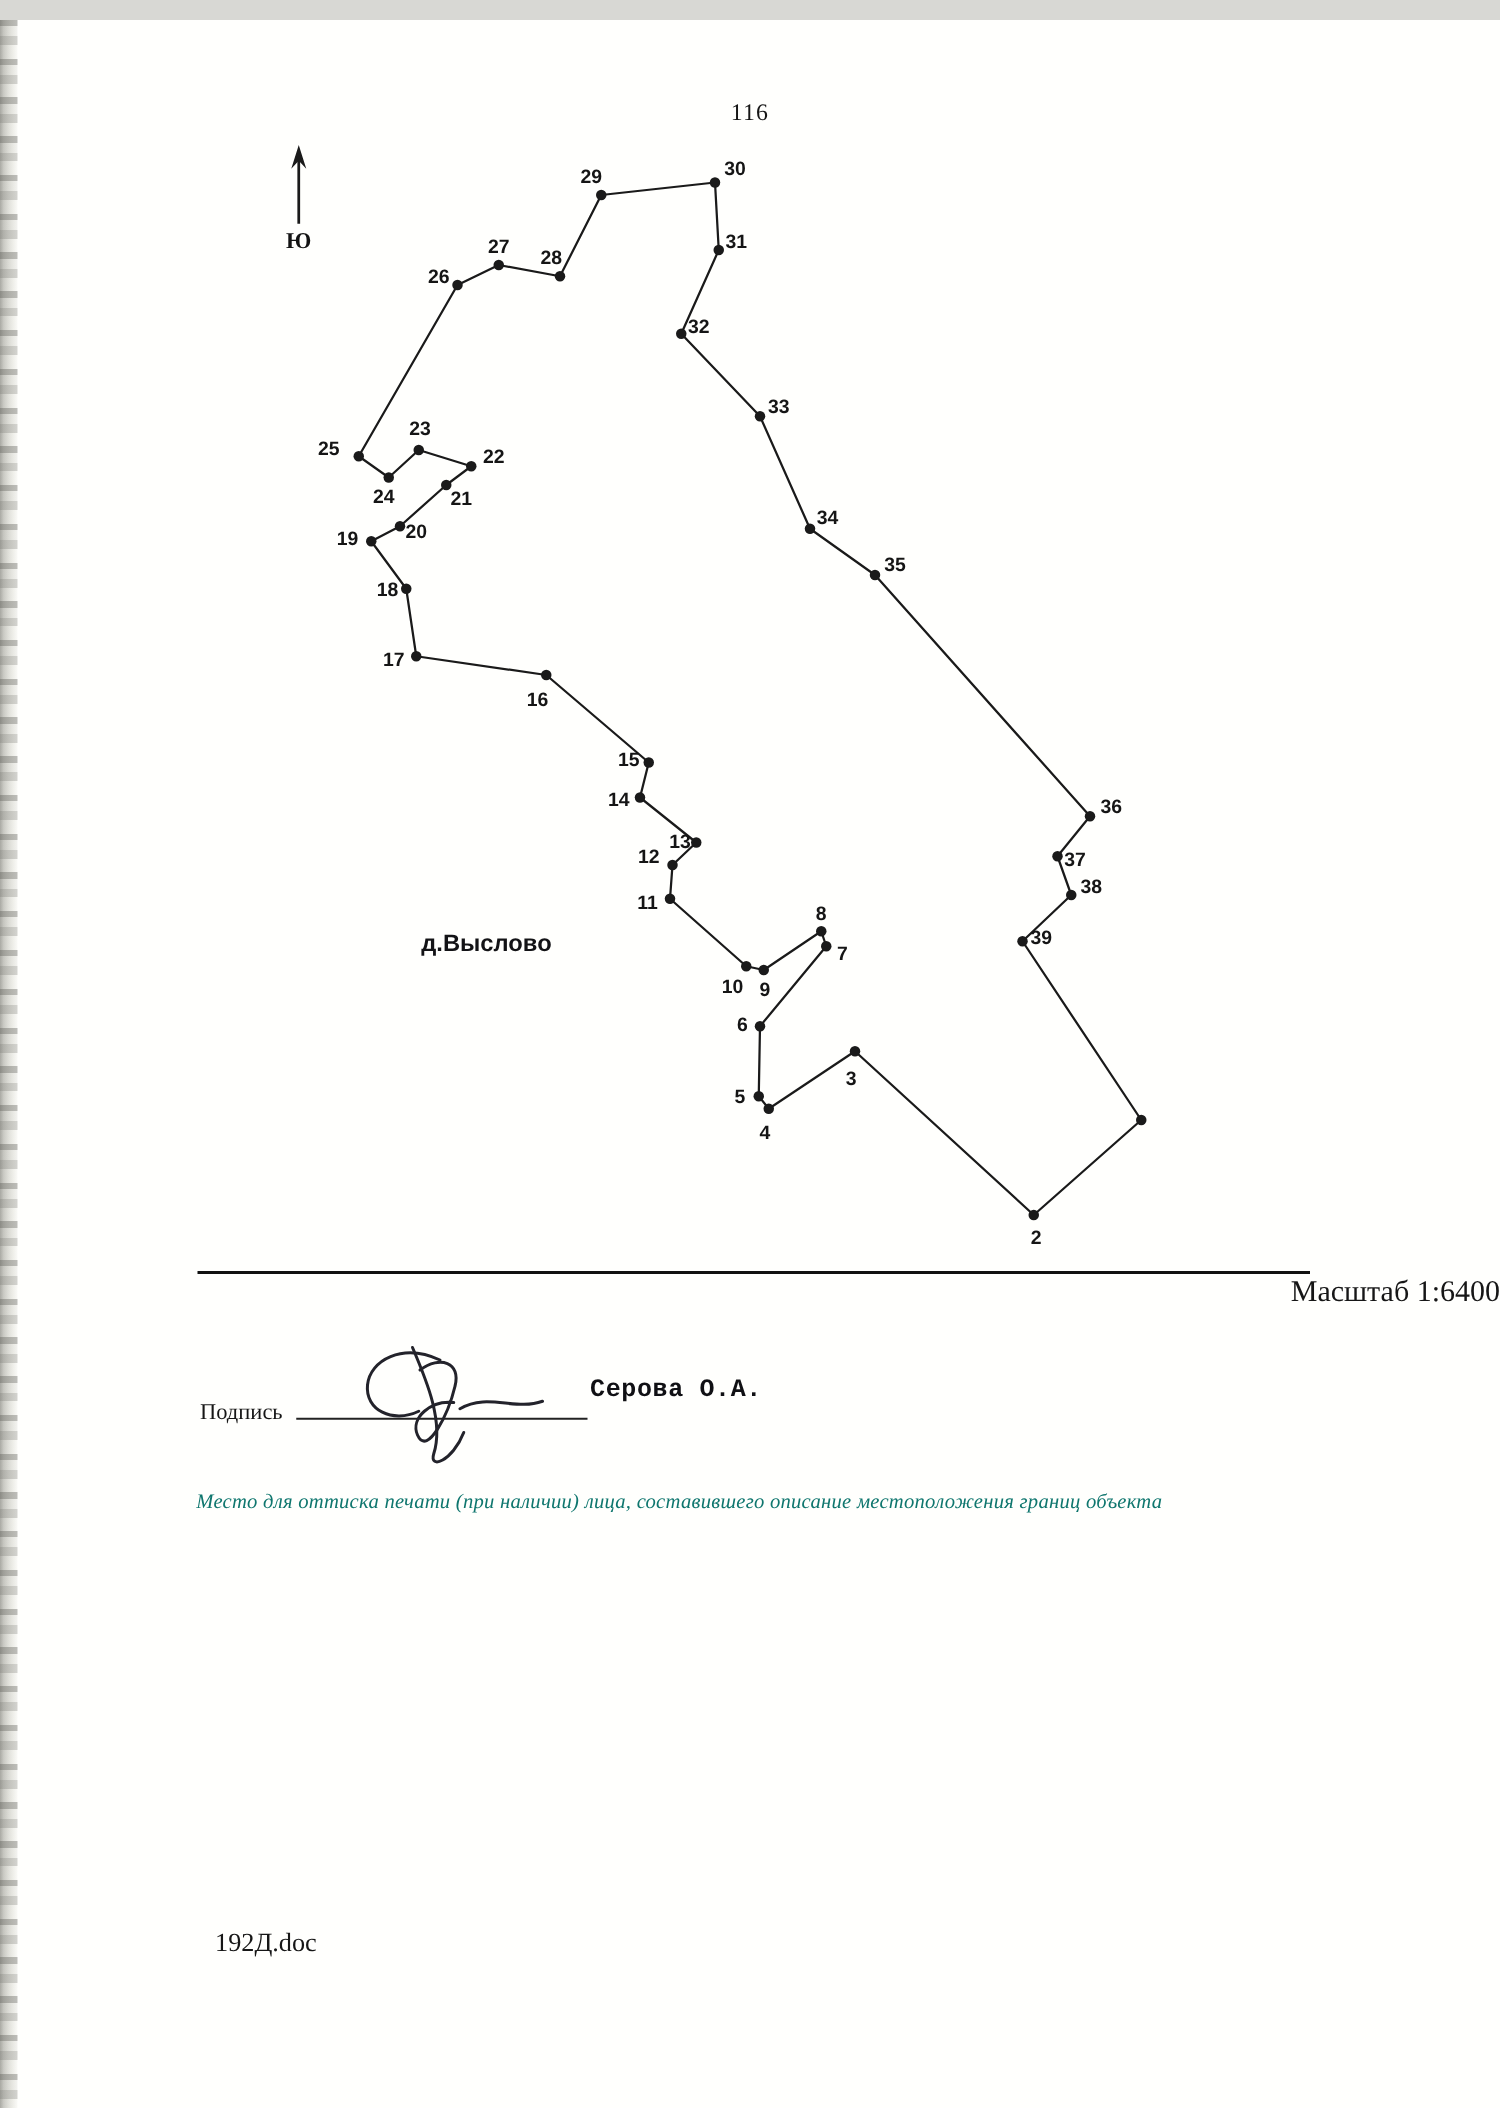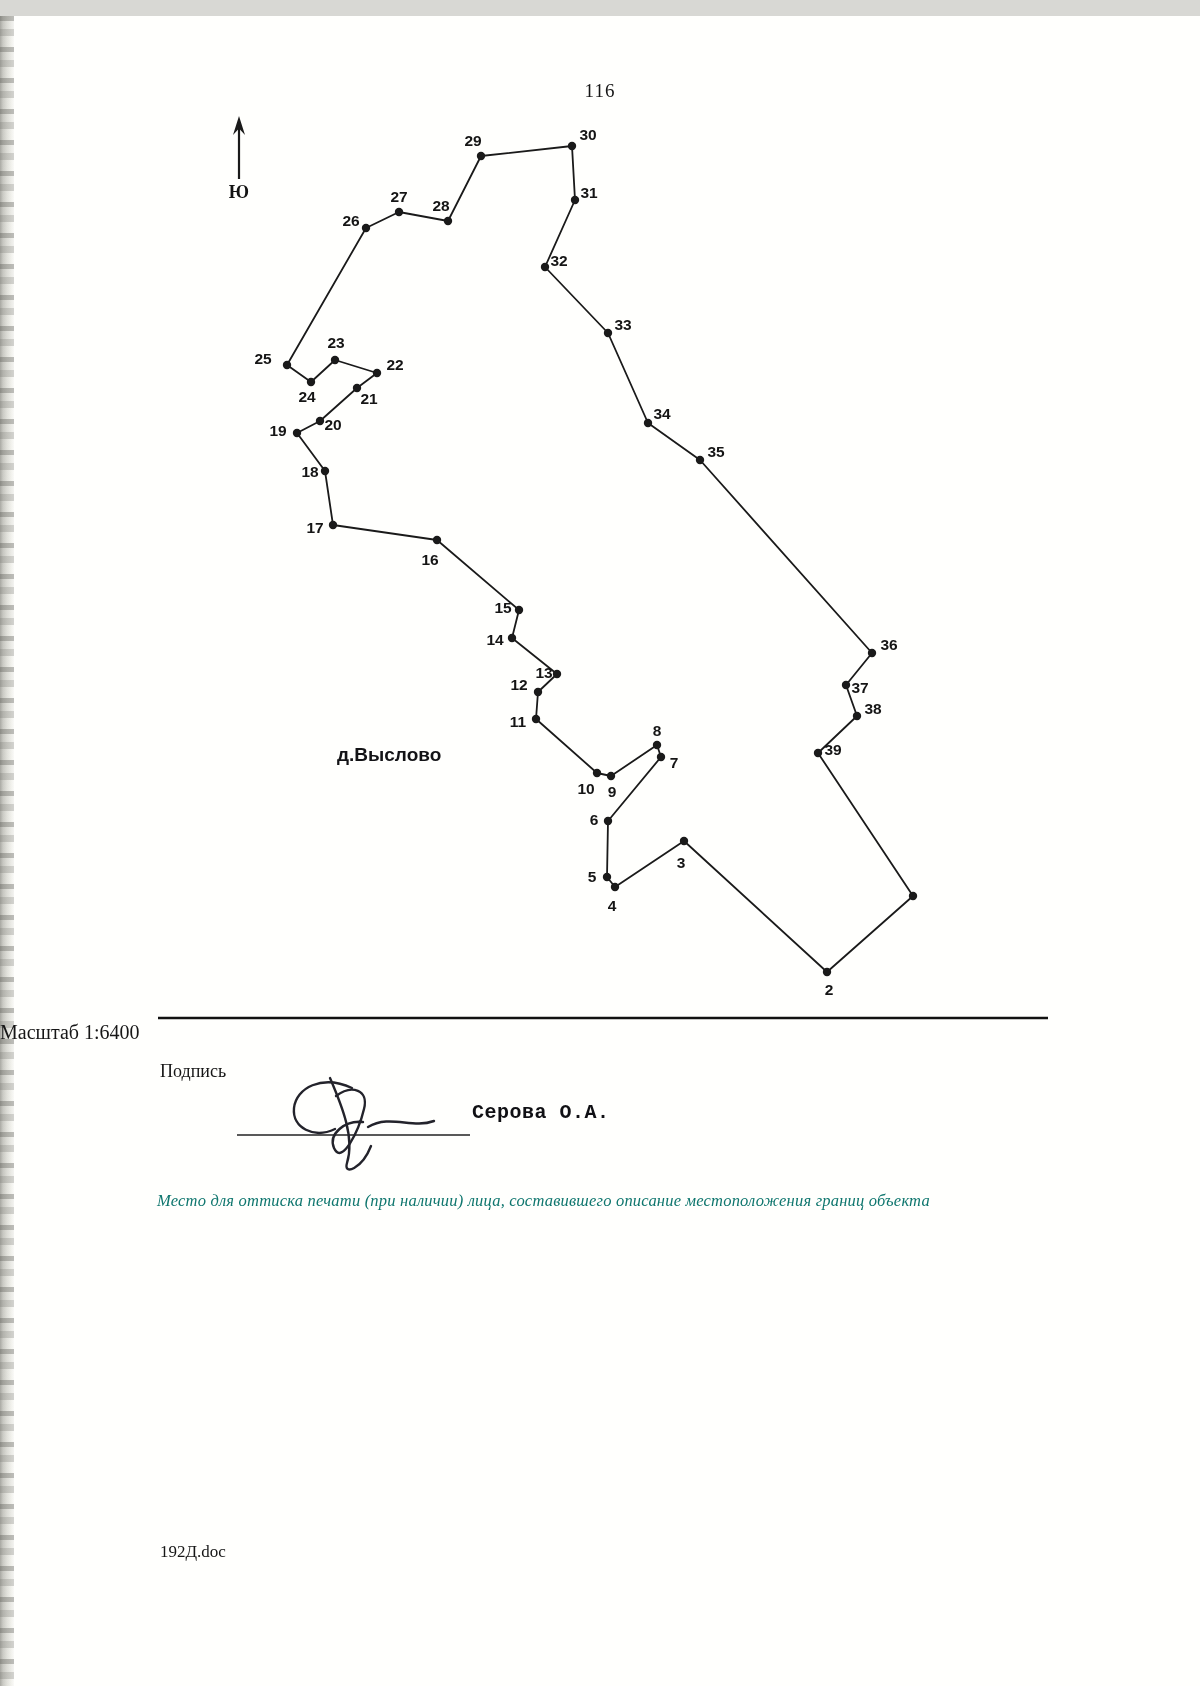--- a/index.html
+++ b/index.html
@@ -6,27 +6,27 @@
   html,body{margin:0;padding:0;background:#d8d8d4}
   .sheet{position:relative;width:1200px;height:1686px;margin:16px auto;background:#fffffd;
          overflow:hidden;font-family:"Liberation Serif",serif;color:#161616}
   .scan-edge{position:absolute;left:0;top:0;bottom:0;width:14px;
     background:
       repeating-linear-gradient(180deg, rgba(110,110,104,.45) 0 5px, rgba(190,190,184,.18) 5px 13px,
         rgba(140,140,134,.38) 13px 20px, rgba(215,215,209,.12) 20px 31px),
       linear-gradient(90deg,#a3a39d 0,#c9c9c3 3px,#e2e2dc 7px,#f4f4ef 11px,#fffffd 14px);}
   .abs{position:absolute}
   .page-number{top:64px;left:0;right:0;text-align:center;font-size:19px;letter-spacing:1px}
-  .scale-label{top:1005px;left:0;right:0;text-align:left;font-size:20px}
-  .sig-label{top:1045px;left:160px;font-size:18px}
+  .scale-label{top:1005px;left:0;right:0;text-align:right;font-size:24px}
+  .sig-label{top:1103px;left:160px;font-size:18px}
   .sig-name{top:1085px;left:472px;font-size:20px;font-family:Liberation Mono, monospace;
             font-weight:600;letter-spacing:.5px;color:#101014}
   .stamp-note{top:1175px;left:157px;width:810px;font-size:16.5px;font-style:italic;
               letter-spacing:.2px;color:#0f766e}
-  .footer-filename{top:1526px;left:160px;font-size:17px}
+  .footer-filename{top:1526px;left:172px;font-size:21px}
   svg.overlay{position:absolute;left:0;top:0;pointer-events:none}
   .pt-label{font:700 15.5px "Liberation Sans",sans-serif;fill:#151515}
   .village-label{font:600 19px "Liberation Sans",sans-serif;fill:#131316}
   .north-label{font:600 18px "Liberation Serif",serif;fill:#131313}
   .sep-line{stroke:#111;stroke-width:2.4}
   .sig-underline{stroke:#222;stroke-width:1.6}
   .arrow-line{stroke:#1a1a1a;stroke-width:2.2}
   .sig{fill:none;stroke:#23232b;stroke-width:2.4;stroke-linecap:round}
 </style>
 </head>

